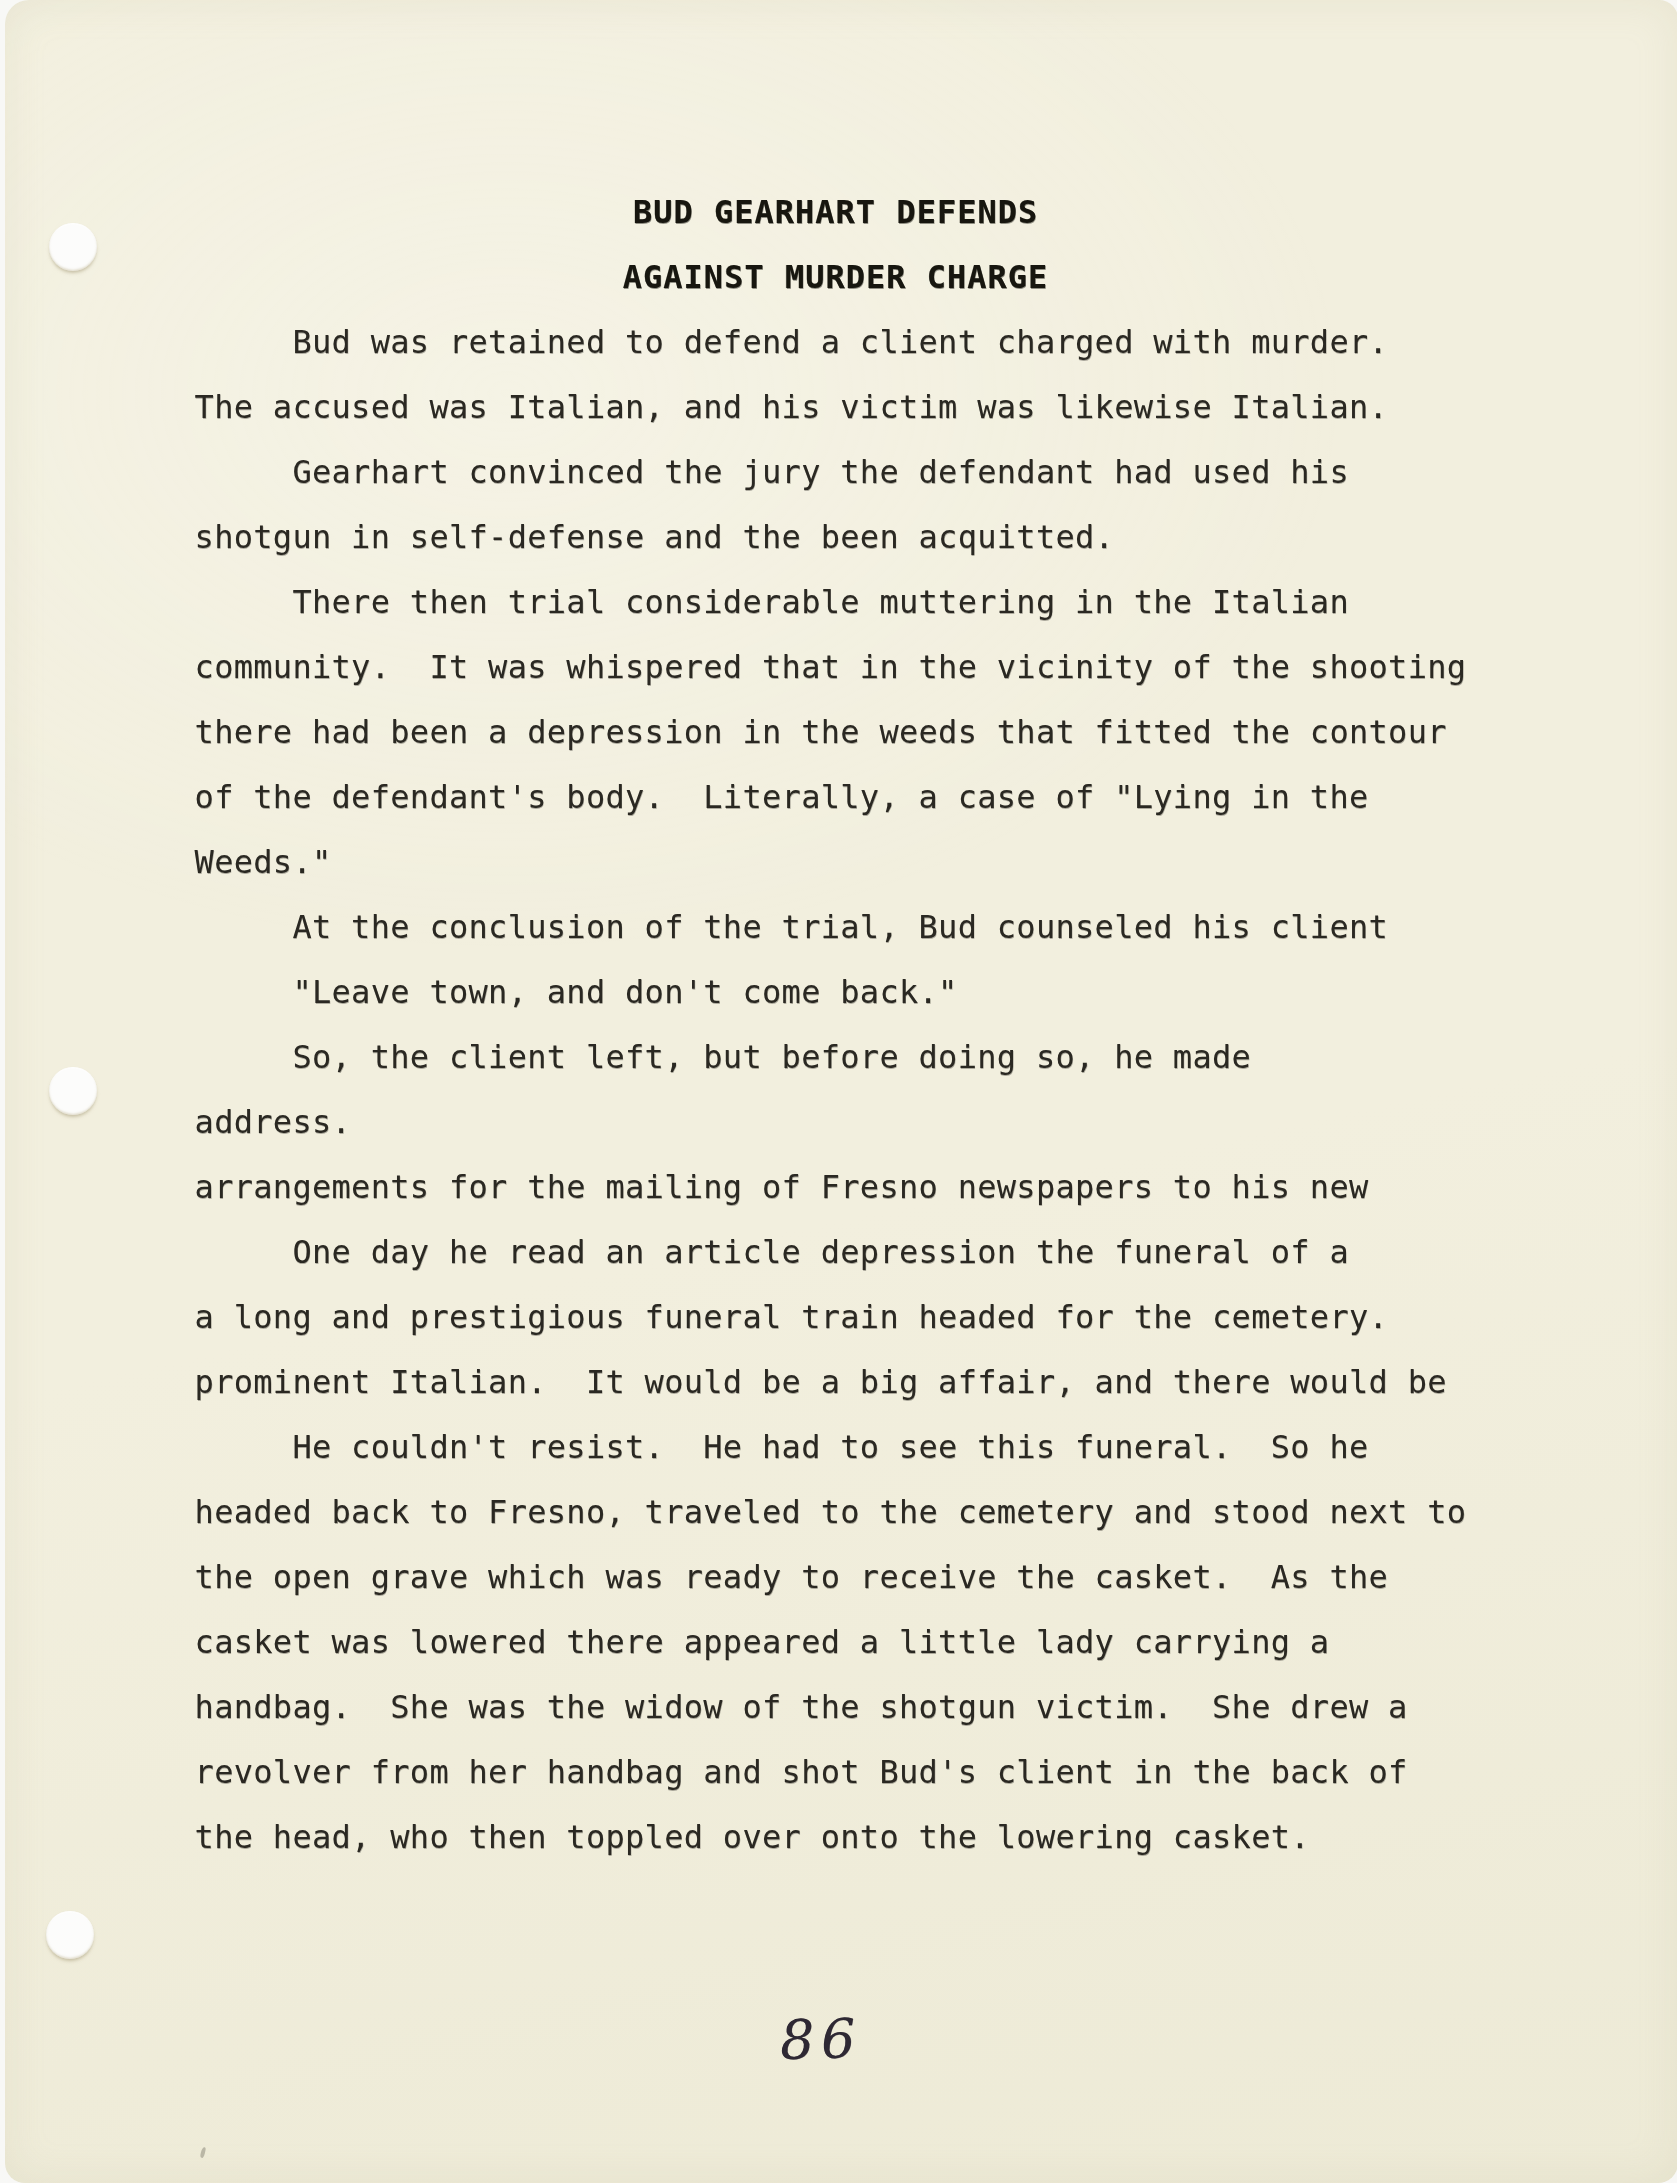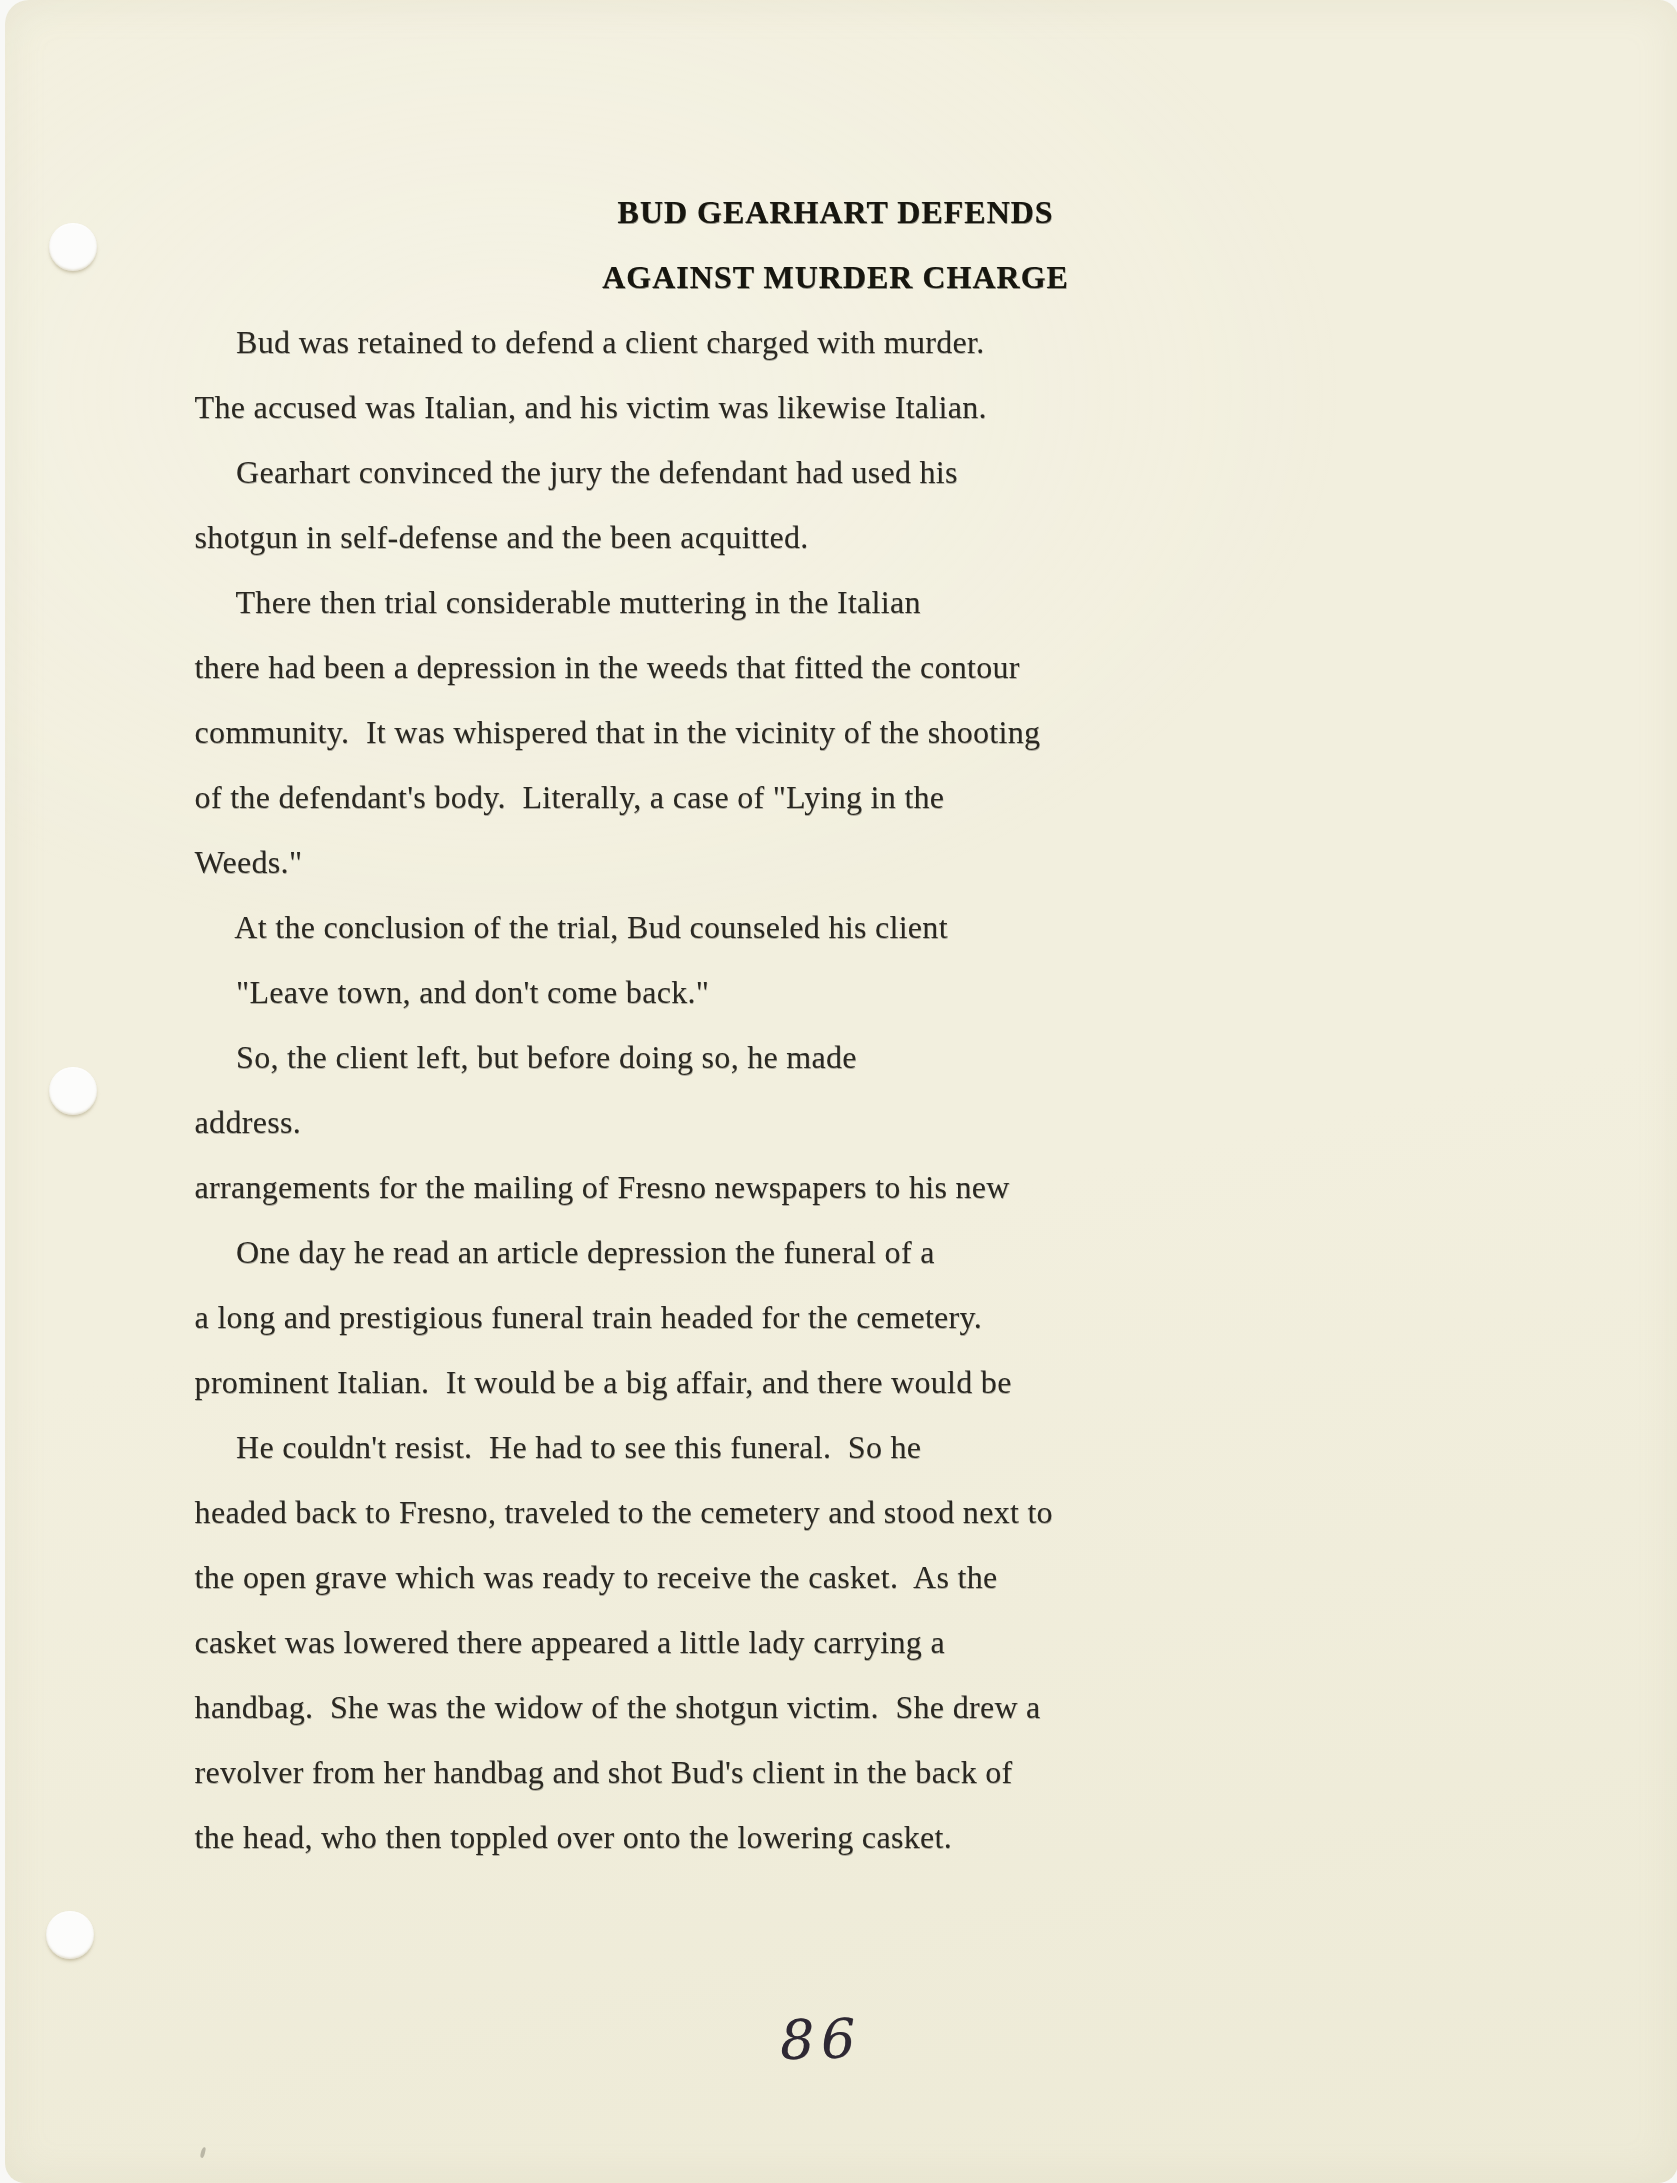--- a/index.html
+++ b/index.html
@@ -39,21 +39,20 @@
       inset 0 1.3px 1.3px rgba(255,255,255,0.9);
   }
   .hole.h1 { left: 44px;  top: 223px;  }
   .hole.h2 { left: 44px;  top: 1067px; }
   .hole.h3 { left: 41px;  top: 1911px; }
   .text-column {
     position: absolute;
     left: 190px;
     top: 180px;
     width: 1282px;
-    font-family: Liberation Serif, serif;
   }
   .line {
     height: 65px;
     line-height: 65px;
     font-size: 32px;
     color: var(--ink);
     white-space: pre;
     text-shadow: 0.4px 0.6px 0.4px rgba(42,40,34,0.35);
     letter-spacing: 0.3px;
   }
@@ -95,22 +94,22 @@
 
   <div class="text-column">
     <div class="line title">BUD GEARHART DEFENDS</div>
     <div class="line title">AGAINST MURDER CHARGE</div>
     <div>
         <div class="line">     Bud was retained to defend a client charged with murder.</div>
         <div class="line">The accused was Italian, and his victim was likewise Italian.</div>
         <div class="line">     Gearhart convinced the jury the defendant had used his</div>
         <div class="line">shotgun in self-defense and the been acquitted.</div>
         <div class="line">     There then trial considerable muttering in the Italian</div>
+        <div class="line">community.  It was whispered that in the vicinity of the shooting</div>
         <div class="line">there had been a depression in the weeds that fitted the contour</div>
-        <div class="line">community.  It was whispered that in the vicinity of the shooting</div>
         <div class="line">of the defendant's body.  Literally, a case of "Lying in the</div>
         <div class="line">Weeds."</div>
         <div class="line">     At the conclusion of the trial, Bud counseled his client</div>
         <div class="line">     "Leave town, and don't come back."</div>
         <div class="line">     So, the client left, but before doing so, he made</div>
         <div class="line">address.</div>
         <div class="line">arrangements for the mailing of Fresno newspapers to his new</div>
         <div class="line">     One day he read an article depression the funeral of a</div>
         <div class="line">a long and prestigious funeral train headed for the cemetery.</div>
         <div class="line">prominent Italian.  It would be a big affair, and there would be</div>

